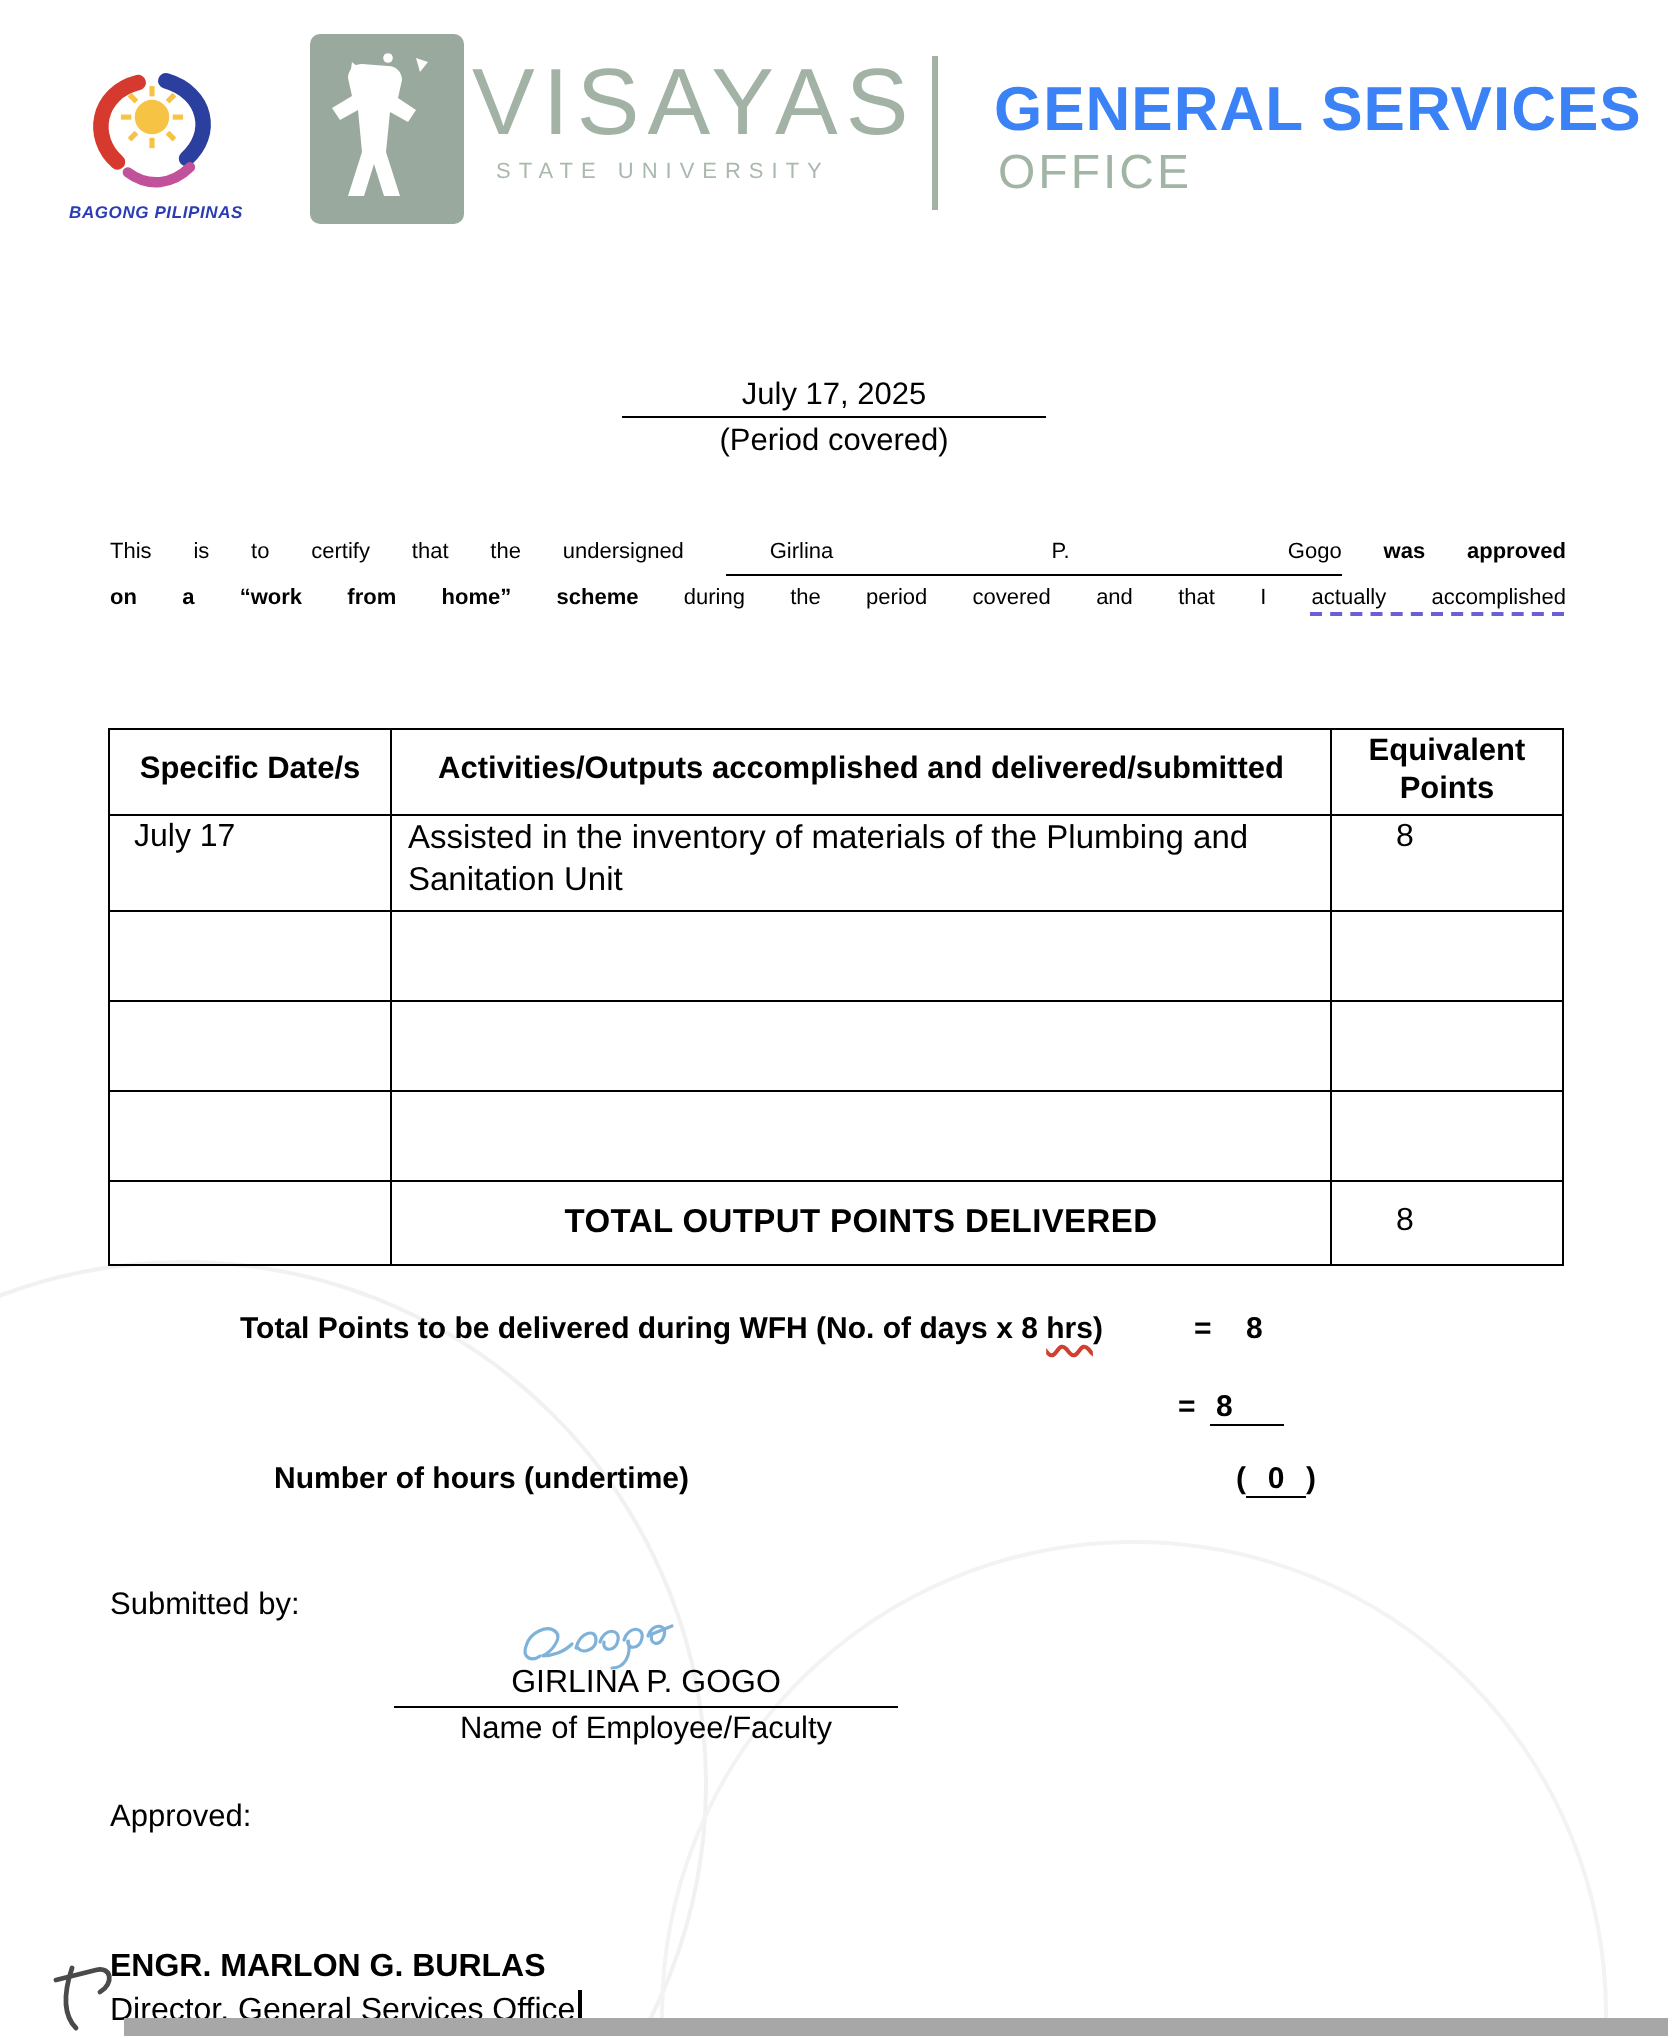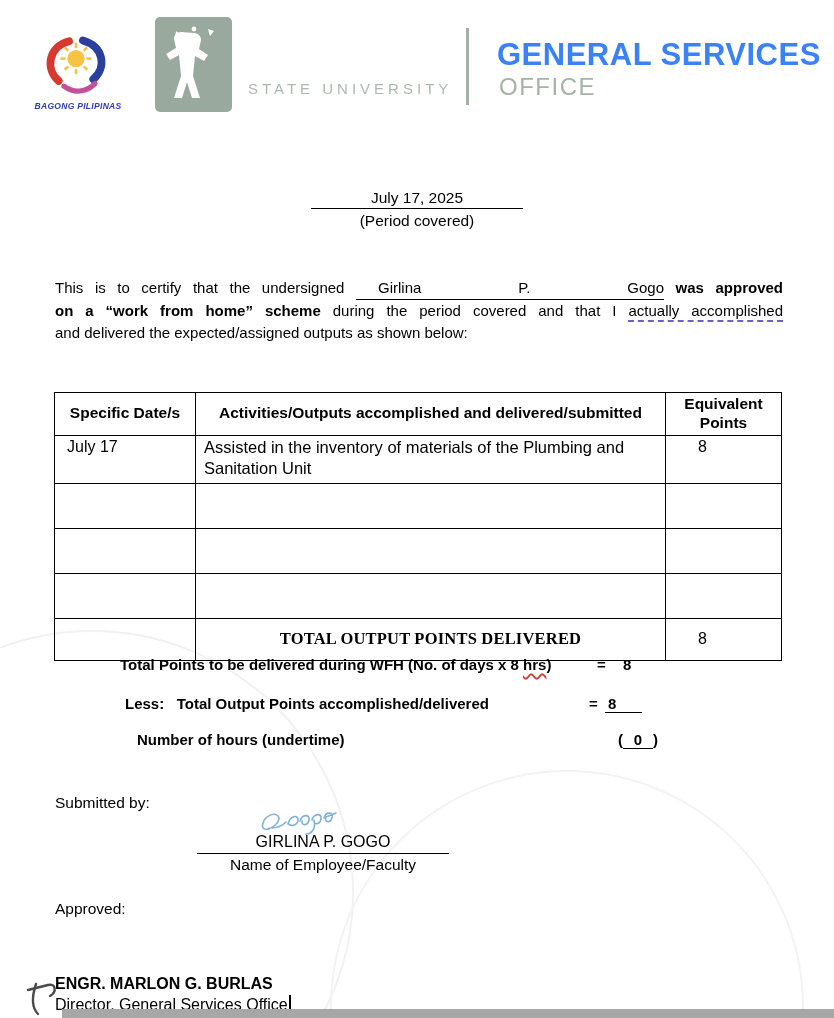--- a/index.html
+++ b/index.html
@@ -11,53 +11,53 @@
   .abs{position:absolute;}
   
   .wm{position:absolute;border:2px solid #f1f1f1;border-radius:50%;pointer-events:none;}
   .wm1{left:-170px;top:630px;width:520px;height:520px;}
   .wm2{left:330px;top:770px;width:470px;height:470px;border-color:#f3f3f3;}
 
   
   .bp-label{left:16px;top:101px;width:124px;text-align:center;font-size:8.5px;font-weight:bold;font-style:italic;color:#2b3db5;letter-spacing:.3px;}
   .vsu-badge{left:155px;top:17px;width:77px;height:95px;background:#9aa99d;border-radius:5px;display:flex;align-items:center;justify-content:center;}
   .visayas{left:236px;top:27px;font-size:47px;letter-spacing:4px;color:#a2b2a5;line-height:1;}
-  .state-univ{left:248px;top:80px;font-size:15px;letter-spacing:4px;color:#aab9ad;}
+  .state-univ{left:248px;top:80px;font-size:11px;letter-spacing:4px;color:#aab9ad;}
   .hdr-divider{left:466px;top:28px;width:3px;height:77px;background:#a2b2a5;}
   .gso-title{left:497px;top:37px;font-size:31px;font-weight:bold;color:#3b82f6;letter-spacing:.5px;}
   .gso-sub{left:499px;top:73px;font-size:24px;color:#a2b5a5;letter-spacing:1.5px;}
 
   
   .rpt-title{left:0;top:150px;width:100%;text-align:center;font-size:18px;font-weight:bold;}
   .period{left:0;top:189px;width:100%;text-align:center;}
   .period-date{display:inline-block;min-width:212px;text-align:center;font-size:15.5px;border-bottom:1.6px solid #000;padding-bottom:1px;}
   .period-label{font-size:15.5px;font-weight:normal;margin-top:3px;}
 
   
-  .cert{left:55px;top:277px;width:728px;font-size:15px;line-height:22px;}
+  .cert{left:55px;top:265px;width:728px;font-size:11px;line-height:22px;}
   .cert-line1,.cert-line2{text-align:justify;text-align-last:justify;}
   .name-blank{display:inline-block;width:308px;border-bottom:1.4px solid #000;padding-left:22px;box-sizing:border-box;white-space:nowrap;}
   .b{font-weight:bold;}
   .flagged-grammar{text-decoration:underline dashed #6b5fd6;text-decoration-thickness:2px;text-underline-offset:4px;}
 
   
   .rpt-table{left:54px;top:364px;}
-  table{border-collapse:collapse;table-layout:fixed;width:727px;margin-top:28px;}
+  table{border-collapse:collapse;table-layout:fixed;width:727px;}
   th,td{border:1.5px solid #000;overflow:hidden;}
   th{font-size:15.5px;font-weight:bold;line-height:1.22;padding:2px 4px;text-align:center;vertical-align:middle;}
   .col-date{width:141px;}
   .col-act{width:470px;}
   .col-pts{width:116px;}
   td.c-date{vertical-align:top;padding:2px 0 0 12px;font-size:16px;}
   td.c-act{vertical-align:top;padding:1px 6px 0 8px;font-size:16.5px;line-height:1.28;}
   td.c-pts{vertical-align:top;padding:2px 0 0 32px;font-size:16px;}
   tr.r1{height:48px;}
   tr.re{height:45px;}
   tr.rt{height:42px;}
-  td.c-total{font-size:16.5px;font-weight:bold;text-align:center;vertical-align:middle;letter-spacing:.2px;font-family:Liberation Serif, serif;}
+  td.c-total{font-size:16.5px;font-weight:bold;text-align:center;vertical-align:middle;letter-spacing:.2px;}
   td.c-tpts{vertical-align:middle;padding-left:32px;font-size:16px;}
 
   
   .sum-line{position:absolute;left:0;width:834px;height:22px;font-size:15px;font-weight:bold;}
   .s-l1{top:656px;}.s-l2{top:695px;}.s-l3{top:731px;margin-left:12px;}
   .sl{position:absolute;white-space:pre;}
   .hrs-flag{text-decoration:underline wavy #d23f31;text-decoration-thickness:1.5px;text-underline-offset:3px;}
   .u-val{border-bottom:1.5px solid #000;}
 
   
@@ -104,20 +104,21 @@
   <div class="abs bp-label">BAGONG PILIPINAS</div>
 
   <div class="abs vsu-badge">
     <svg width="60" height="80" viewBox="0 0 60 80">
       <path fill="#ffffff" d="M30,8 c4,0 7,3 7,7 l-2,9 9,6 -4,6 -9,-5 -2,20 7,22 -8,0 -5,-16 -5,16 -8,0 7,-22 -2,-21 -9,5 -4,-6 10,-6 -2,-9 c0,-4 3,-7 7,-7 z"></path>
       <path fill="#ffffff" d="M12,6 l5,4 -6,3 z M44,4 l6,2 -4,5 z"></path>
       <circle cx="30" cy="4" r="2.4" fill="#ffffff"></circle>
     </svg>
   </div>
 
+  <div class="abs visayas">VISAYAS</div>
   <div class="abs state-univ">STATE UNIVERSITY</div>
   <div class="abs hdr-divider"></div>
   <div class="abs gso-title">GENERAL SERVICES</div>
   <div class="abs gso-sub">OFFICE</div>
 
   <div class="abs period">
     <span class="period-date">July 17, 2025</span>
     <div class="period-label">(Period covered)</div>
   </div>
 
@@ -125,21 +126,20 @@
     <div class="cert-line1">
       <span>This is to certify that the undersigned</span>
       <span class="name-blank">Girlina P. Gogo</span>
       <span class="b">was approved</span>
     </div>
     <div class="cert-line2">
       <span class="b">on a “work from home” scheme</span>
       <span>during the period covered and that I</span>
       <span class="flagged-grammar">actually accomplished</span>
     </div>
-    <div class="cert-line3">and delivered the expected/assigned outputs as shown below:</div>
   </div>
 
   <div class="abs rpt-table">
     <table>
       <colgroup>
           <col class="col-date">
           <col class="col-act">
           <col class="col-pts">
         </colgroup>
       <tbody>
@@ -176,21 +176,20 @@
     </tbody>
       </table>
   </div>
 
   <div class="sum-line s-l1">
     <span class="sl" style="left:120px;"><span>Total Points to be delivered during WFH (No. of days x 8 </span><span class="hrs-flag">hrs</span><span>)</span></span>
     <span class="sl" style="left:597px;">=</span>
     <span class="sl" style="left:623px;">8</span>
   </div>
   <div class="sum-line s-l2">
-    <span class="sl" style="left:125px;">Less:   Total Output Points accomplished/delivered</span>
     <span class="sl" style="left:589px;">=</span>
     <span class="sl u-val" style="left:605px;width:34px;padding-left:3px;">8</span>
   </div>
   <div class="sum-line s-l3">
     <span class="sl" style="left:125px;">Number of hours (undertime)</span>
     <span class="sl" style="left:606px;"><span>(</span><span class="u-val" style="display:inline-block;width:30px;text-align:center;">0</span><span>)</span></span>
   </div>
 
   <div class="abs submitted">Submitted by:</div>
 

